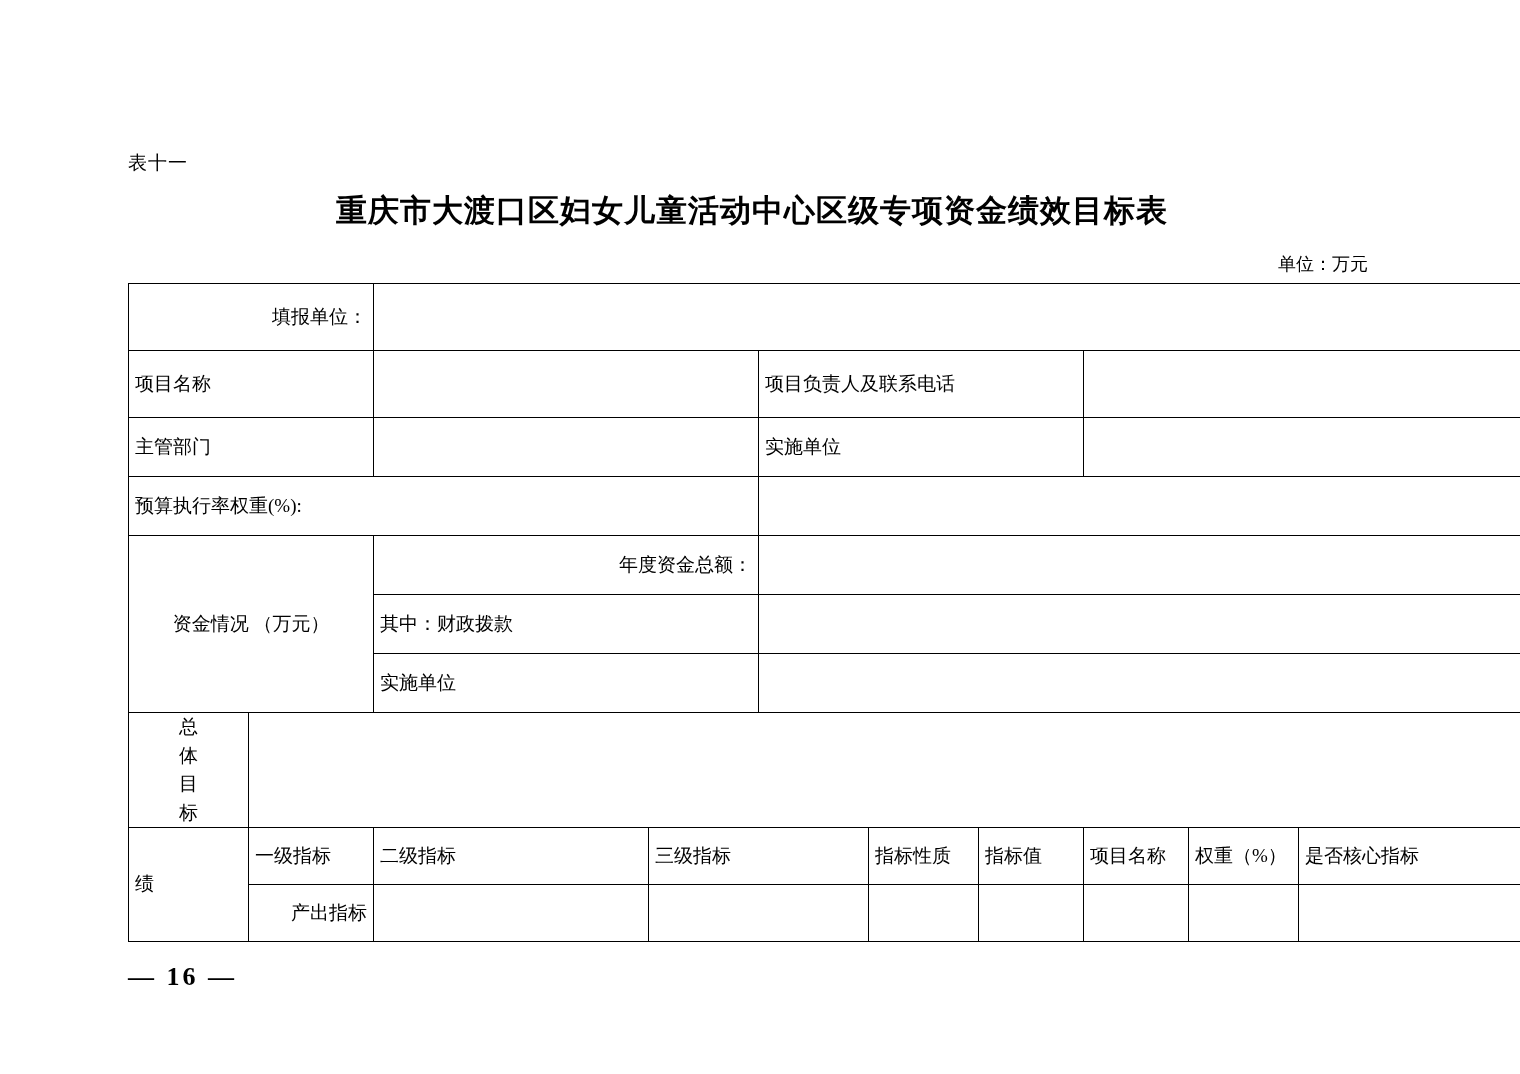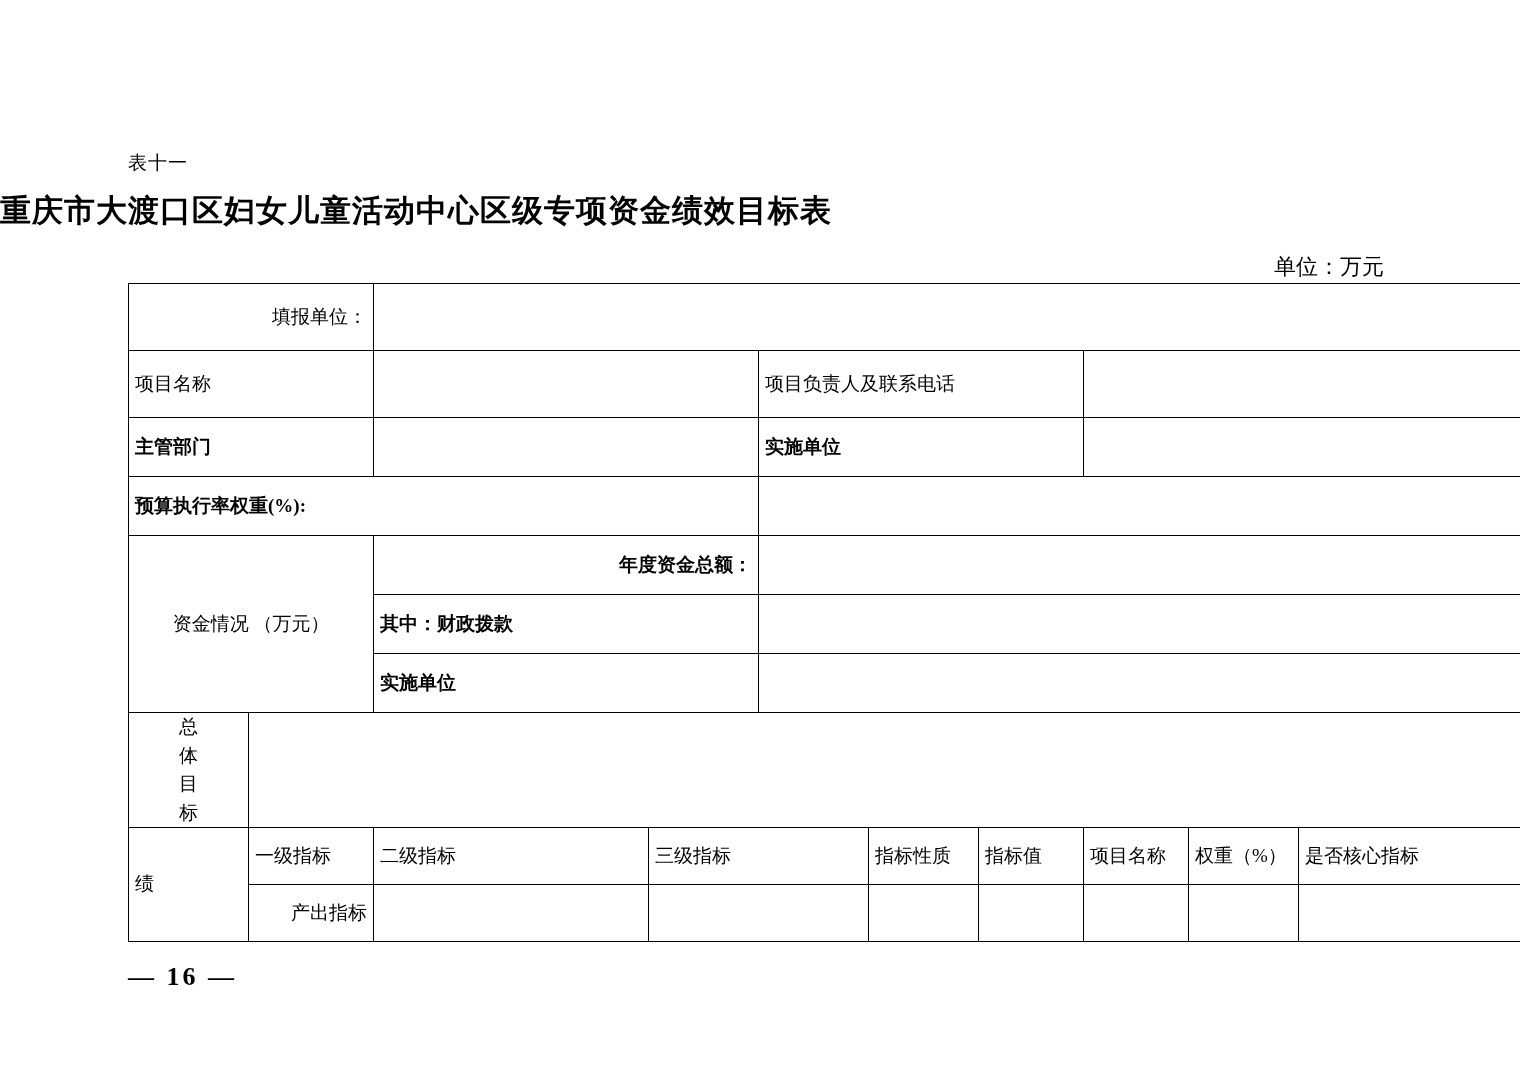--- a/index.html
+++ b/index.html
@@ -28,50 +28,51 @@
     left: 128px;
     top: 150px;
     font-size: 19px;
     letter-spacing: 1px;
   }
   .doc-title {
     position: absolute;
     left: 0;
     right: 16px;
     top: 190px;
+    text-align: center;
     font-size: 31px;
     font-weight: bold;
     letter-spacing: 1px;
   }
   .unit-note {
     position: absolute;
-    right: 136px;
+    right: 152px;
     top: 252px;
-    font-size: 22px;
+    font-size: 18px;
   }
   .grid {
     position: absolute;
     left: 128px;
     top: 283px;
     width: 1248px;
     border-collapse: collapse;
     table-layout: fixed;
   }
   .grid td {
     border: 1px solid #000000;
     font-size: 19px;
     padding: 0 6px;
     vertical-align: middle;
     line-height: 1.5;
   }
   .c { text-align: left; }
   .l { text-align: right; }
   .pad-l { padding-left: 14px; }
   .h-tall { height: 66px; }
-  .h-mid { height: 58px; font-weight: bold; }
+  .h-mid { height: 58px; }
   .h-row { height: 56px; }
   .h-goal { height: 112px; }
   .vert-label {
     font-size: 19px;
     line-height: 1.18;
     text-align: center;
     letter-spacing: 0;
   }
   .vert-label span { display: block; }
   .fund-label {

